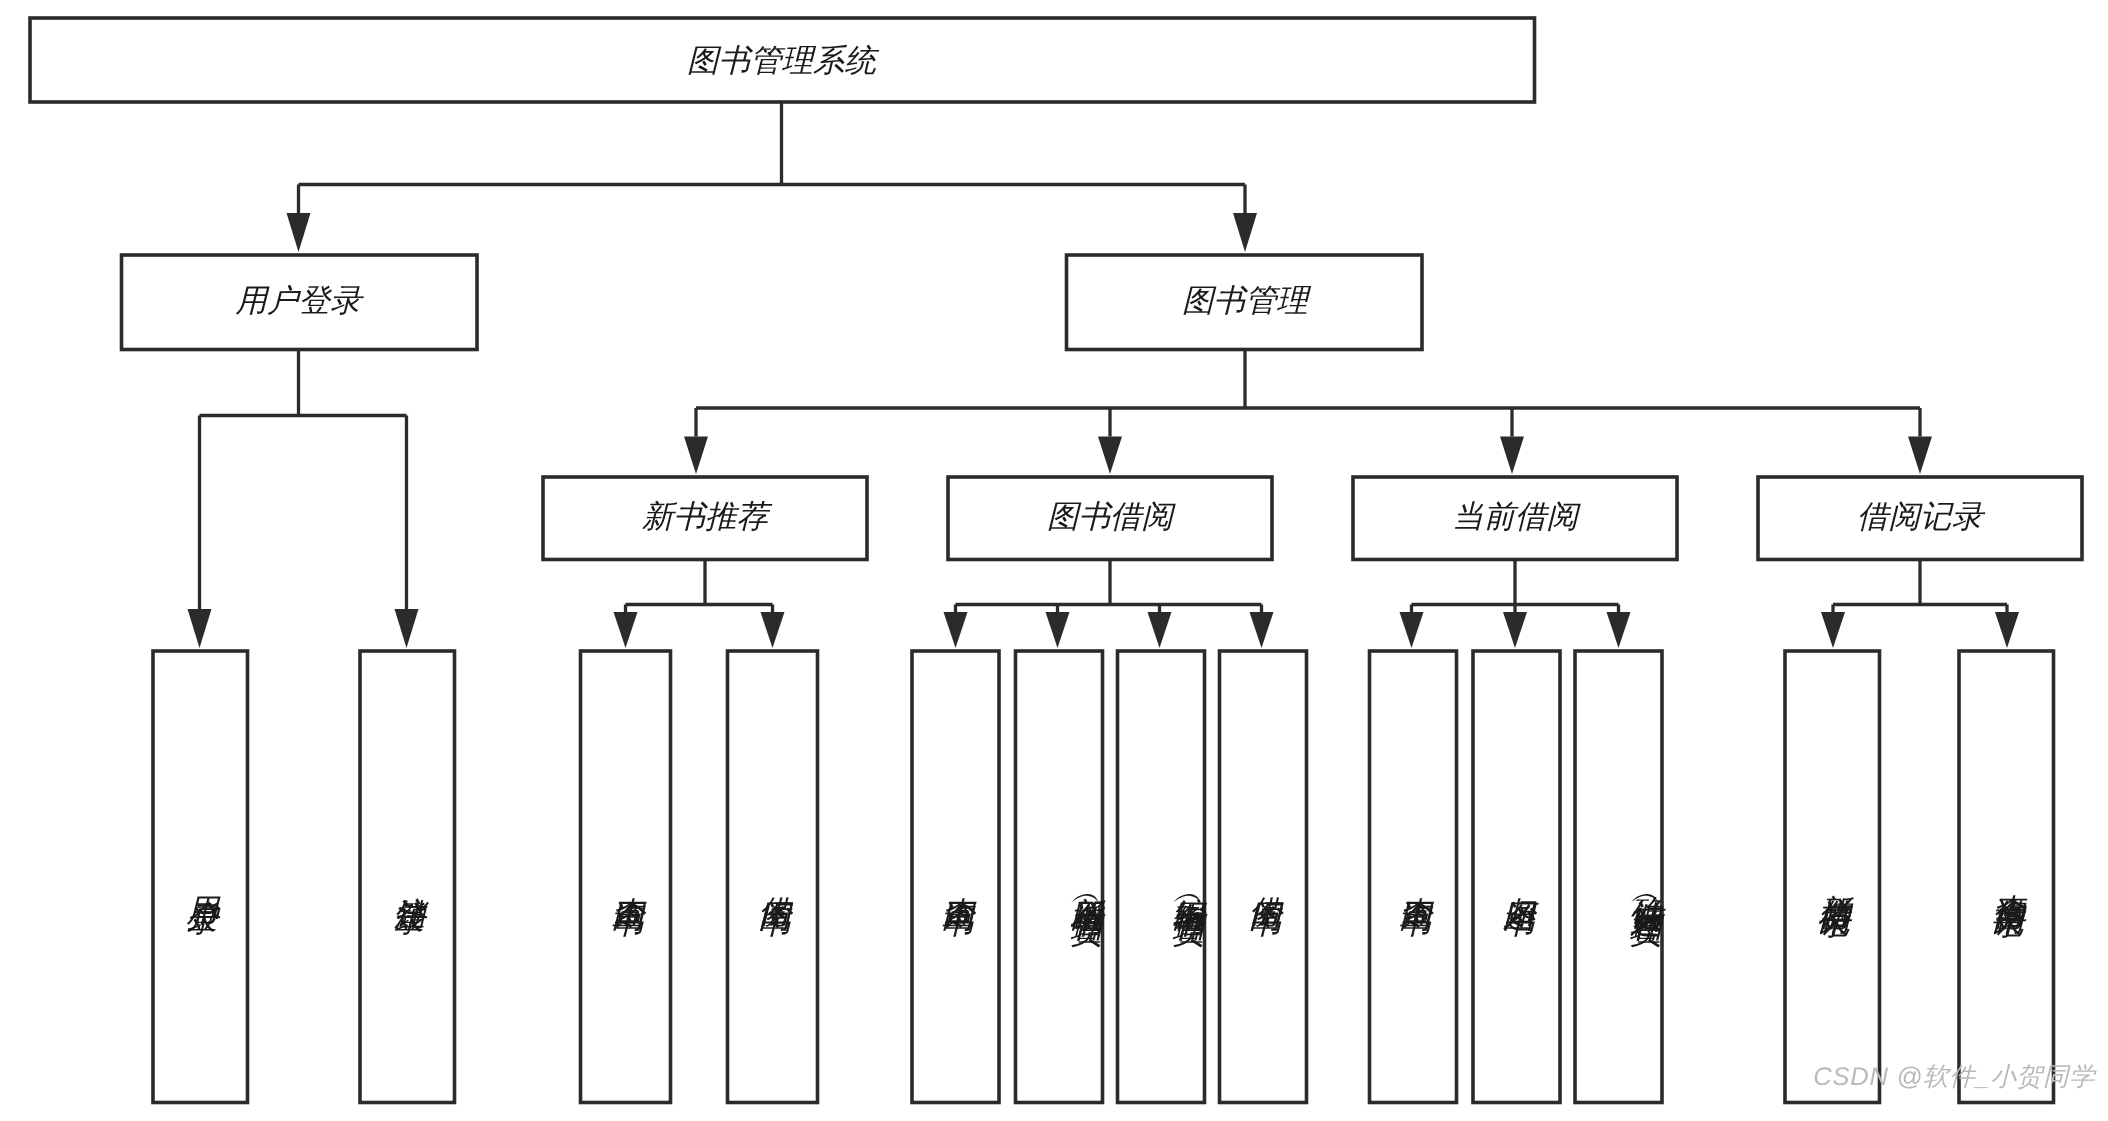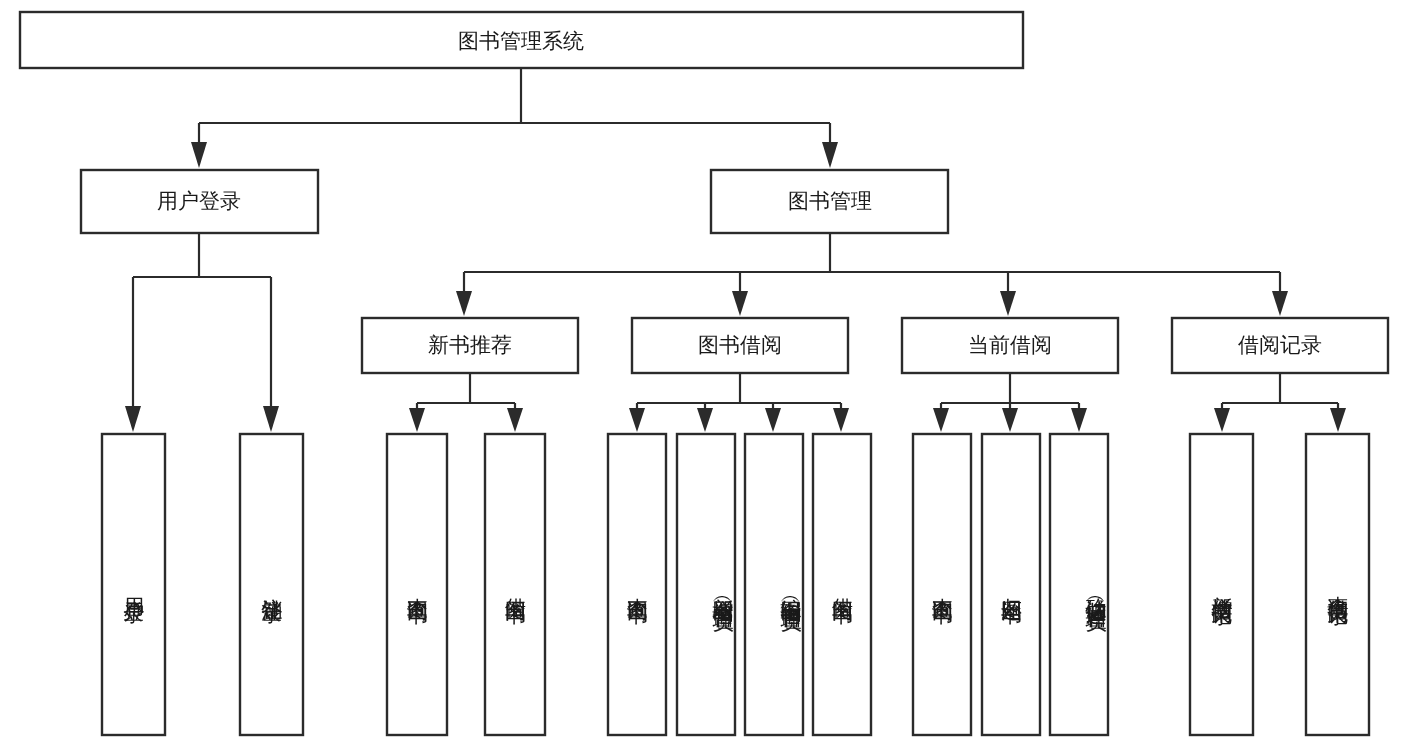--- a/index.html
+++ b/index.html
@@ -11,20 +11,21 @@
     width: 1405px;
     height: 747px;
     font-family: "Liberation Sans", "DejaVu Sans", sans-serif;
     overflow: hidden;
   }
   #diagram-root {
     position: relative;
     width: 1405px;
     height: 733px;
     background: #ffffff;
+    font-style: italic;
   }
   svg.diagram-canvas {
     position: absolute;
     top: 0;
     left: 0;
     width: 1405px;
     height: 747px;
     display: block;
   }
   .node-box {
@@ -211,14 +212,15 @@
   <div class="node-label-v" style="left:608px;  top:434px; width:58px; height:301px;">查询图书</div>
   <div class="node-label-v" style="left:677px;  top:434px; width:58px; height:301px; align-items:flex-start; padding-top:10px; box-sizing:border-box;">新增图书（管理员）</div>
   <div class="node-label-v" style="left:745px;  top:434px; width:58px; height:301px; align-items:flex-start; padding-top:10px; box-sizing:border-box;">编辑图书（管理员）</div>
   <div class="node-label-v" style="left:813px;  top:434px; width:58px; height:301px;">借阅图书</div>
   <div class="node-label-v" style="left:913px;  top:434px; width:58px; height:301px;">查询图书</div>
   <div class="node-label-v" style="left:982px;  top:434px; width:58px; height:301px;">归还图书</div>
   <div class="node-label-v" style="left:1050px; top:434px; width:58px; height:301px; align-items:flex-start; padding-top:10px; box-sizing:border-box;">确认归还（管理员）</div>
   <div class="node-label-v" style="left:1190px; top:434px; width:63px; height:301px;">新增借阅记录</div>
   <div class="node-label-v" style="left:1306px; top:434px; width:63px; height:301px;">查询借阅记录</div>
 
+  <div class="watermark">CSDN @软件_小贺同学</div>
 
 </div>
 
 </body></html>

